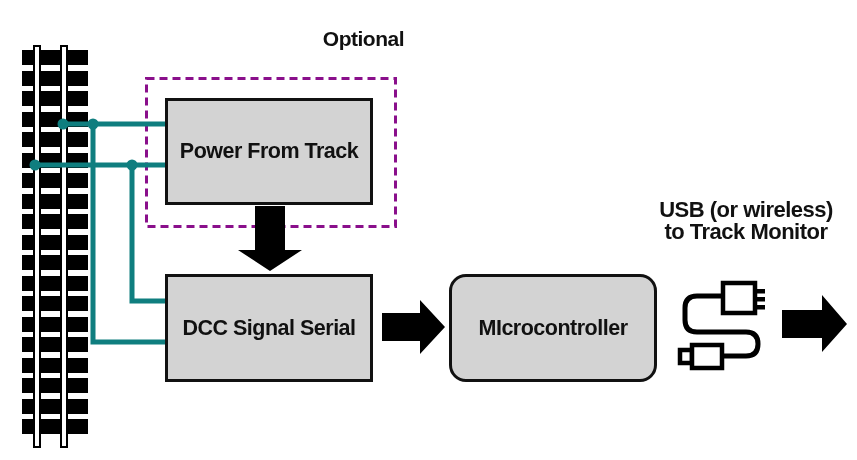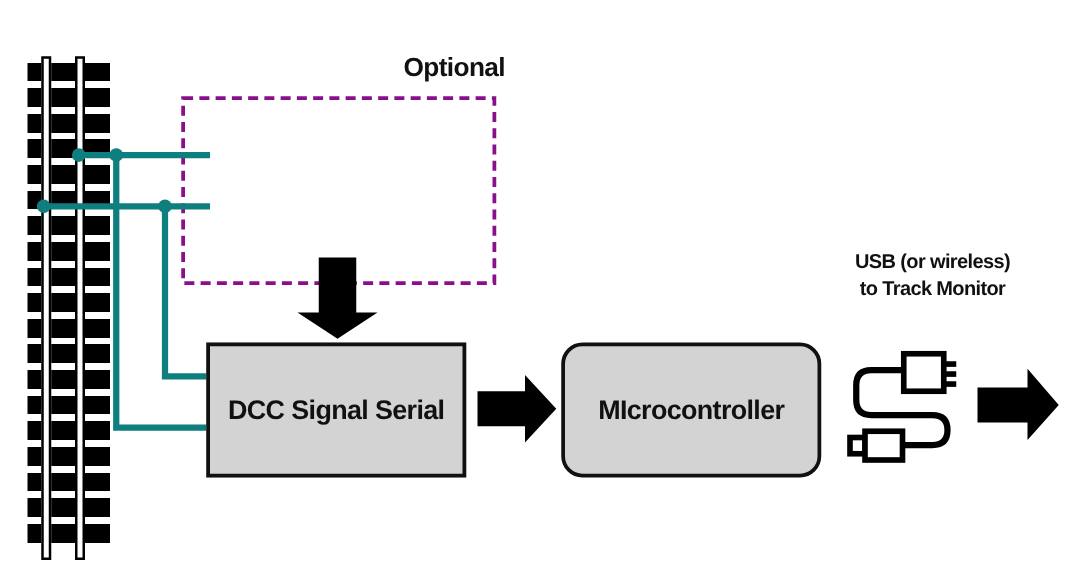--- a/index.html
+++ b/index.html
@@ -35,26 +35,26 @@
     background:var(--color-box_fill,#d3d3d3);
     border:3px solid var(--color-box_border,#111);
     display:flex;align-items:center;justify-content:center;
     font-weight:bold;font-size:21.5px;letter-spacing:-0.5px;
   }
   .box-power{left:165px;top:98px;width:208px;height:107px;}
   .box-decoder{left:165px;top:274px;width:208px;height:108px;}
   .box-micro{left:449px;top:274px;width:208px;height:108px;border-radius:17px;}
   
   .optional-label{
-    position:absolute;left:300px;top:43px;width:104px;
+    position:absolute;left:300px;top:27px;width:104px;
     text-align:right;font-weight:bold;font-size:21px;letter-spacing:-0.5px;
   }
   .usb-note{
     position:absolute;left:640px;top:199px;width:212px;
-    text-align:center;font-weight:bold;font-size:16px;line-height:22px;letter-spacing:-0.5px;
+    text-align:center;font-weight:bold;font-size:22px;line-height:22px;letter-spacing:-0.5px;
   }
 </style>
 </head>
 <body>
 
 <div id="stage">
 
   <div class="track">
     <div class="ties"></div>
     <div class="rail rail-left"></div>
@@ -84,20 +84,23 @@
       <rect class="usb-pin" x="755" y="297" width="10" height="4.5"></rect>
       <rect class="usb-pin" x="755" y="305" width="10" height="4.5"></rect>
       <rect class="usb-outline" x="723" y="283" width="32" height="30"></rect>
       <rect class="usb-outline" x="680" y="350" width="12" height="13"></rect>
       <rect class="usb-outline" x="692" y="345" width="30" height="23"></rect>
     </g>
   </svg>
 
   <div class="optional-label">Optional</div>
 
+  <div class="box box-power">
+    <span>Power From Track</span>
+  </div>
 
   <div class="box box-decoder">
     <span>DCC Signal Serial</span>
   </div>
 
   <div class="box box-micro">
     <span>MIcrocontroller</span>
   </div>
 
   <div class="usb-note">

